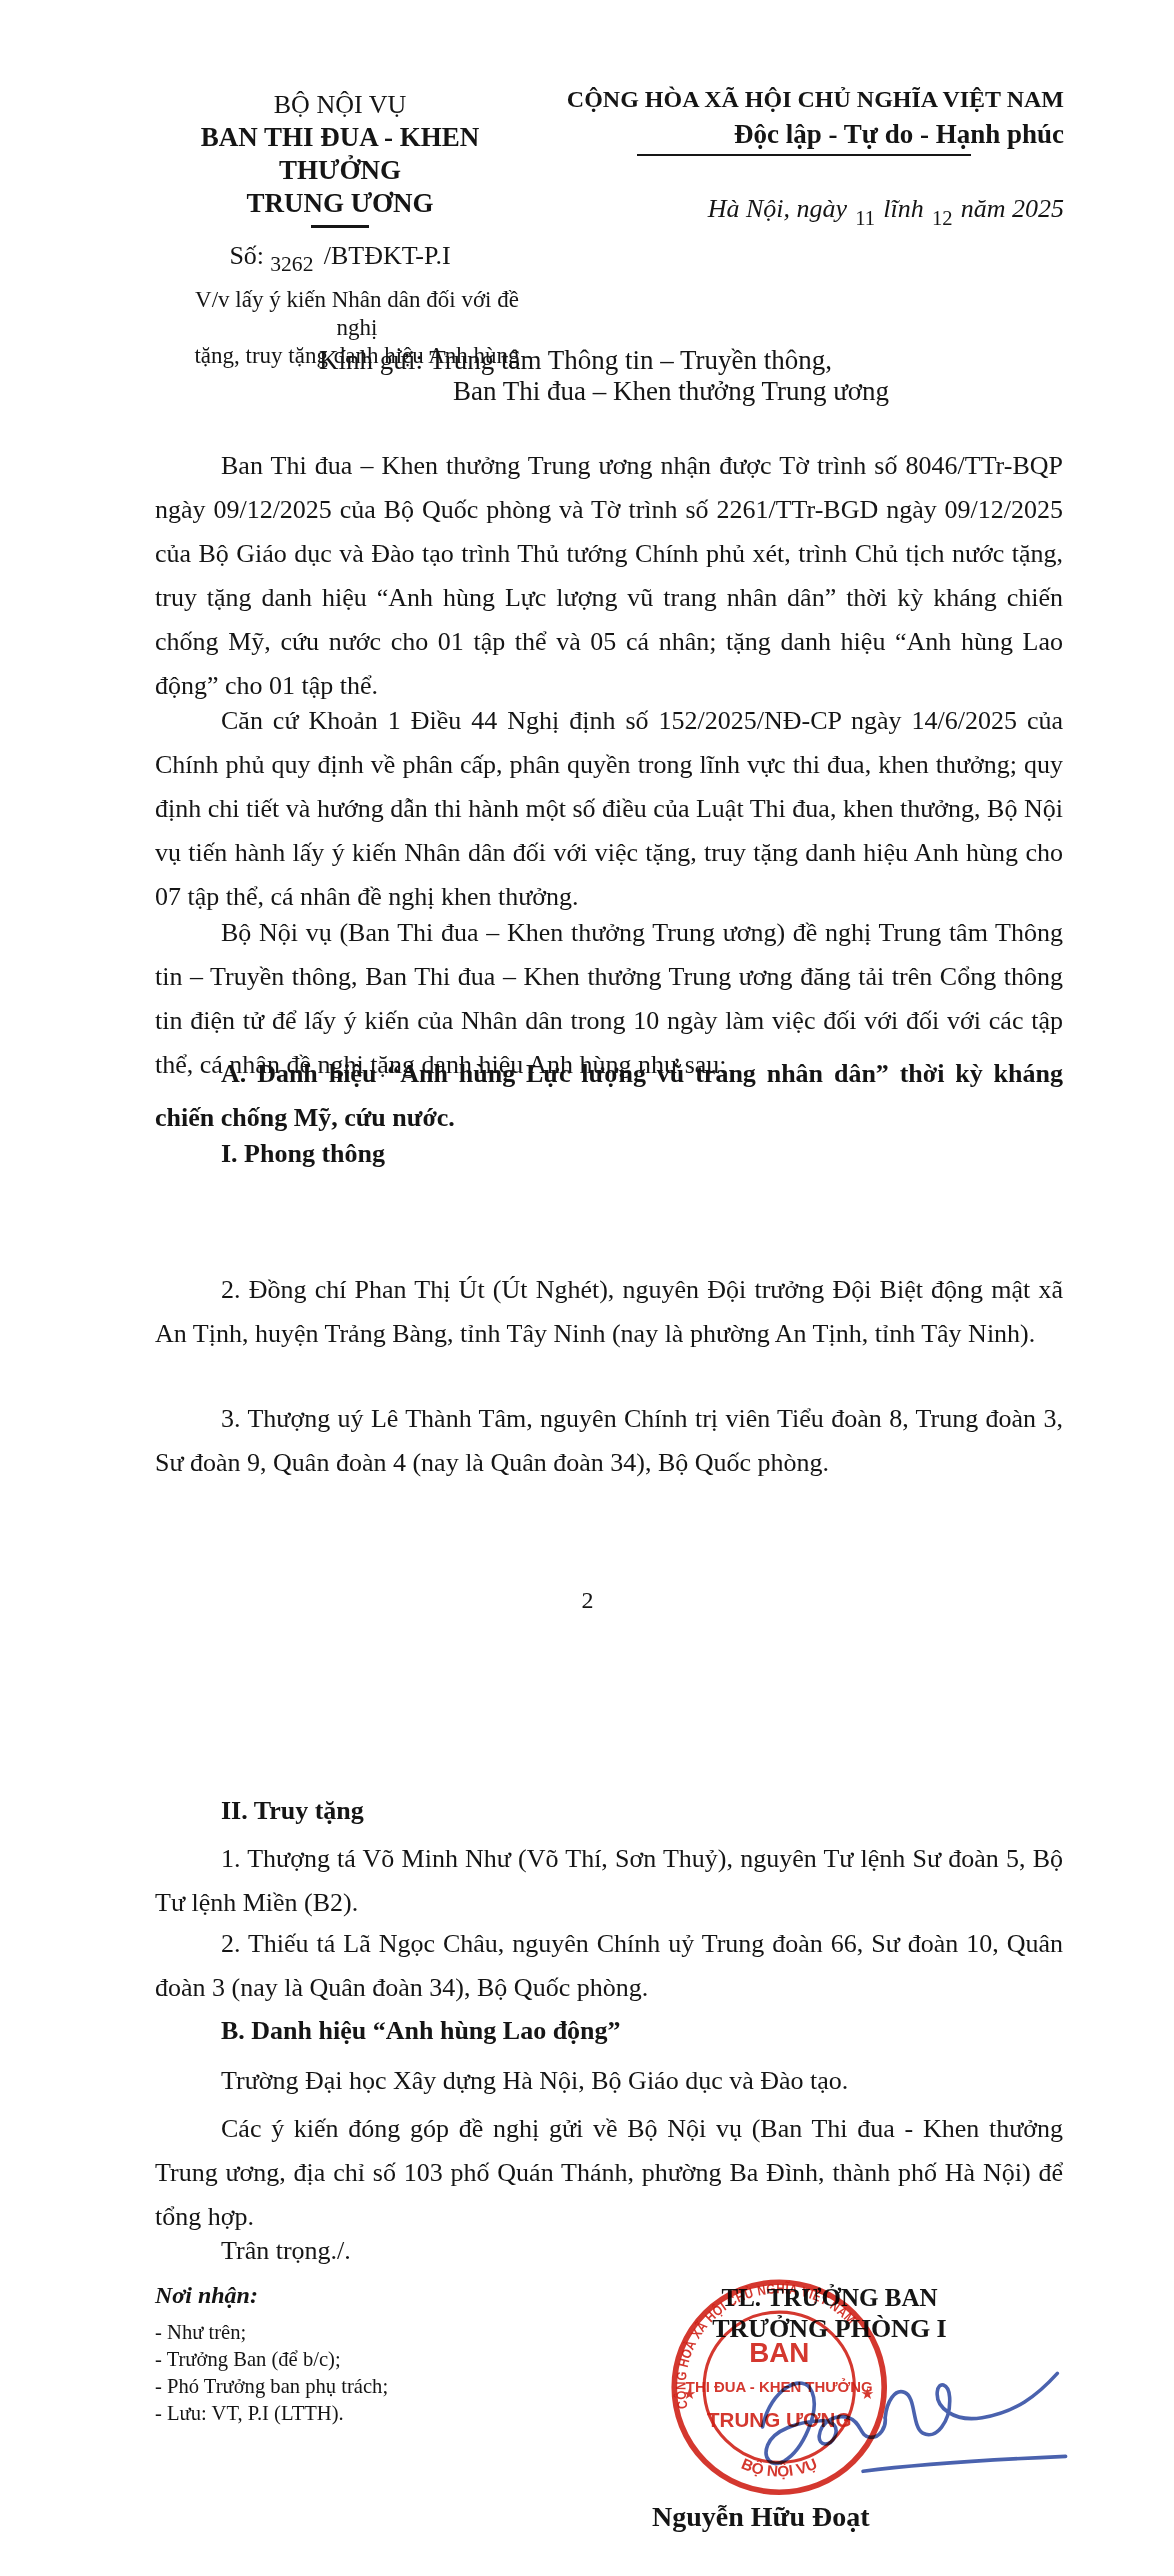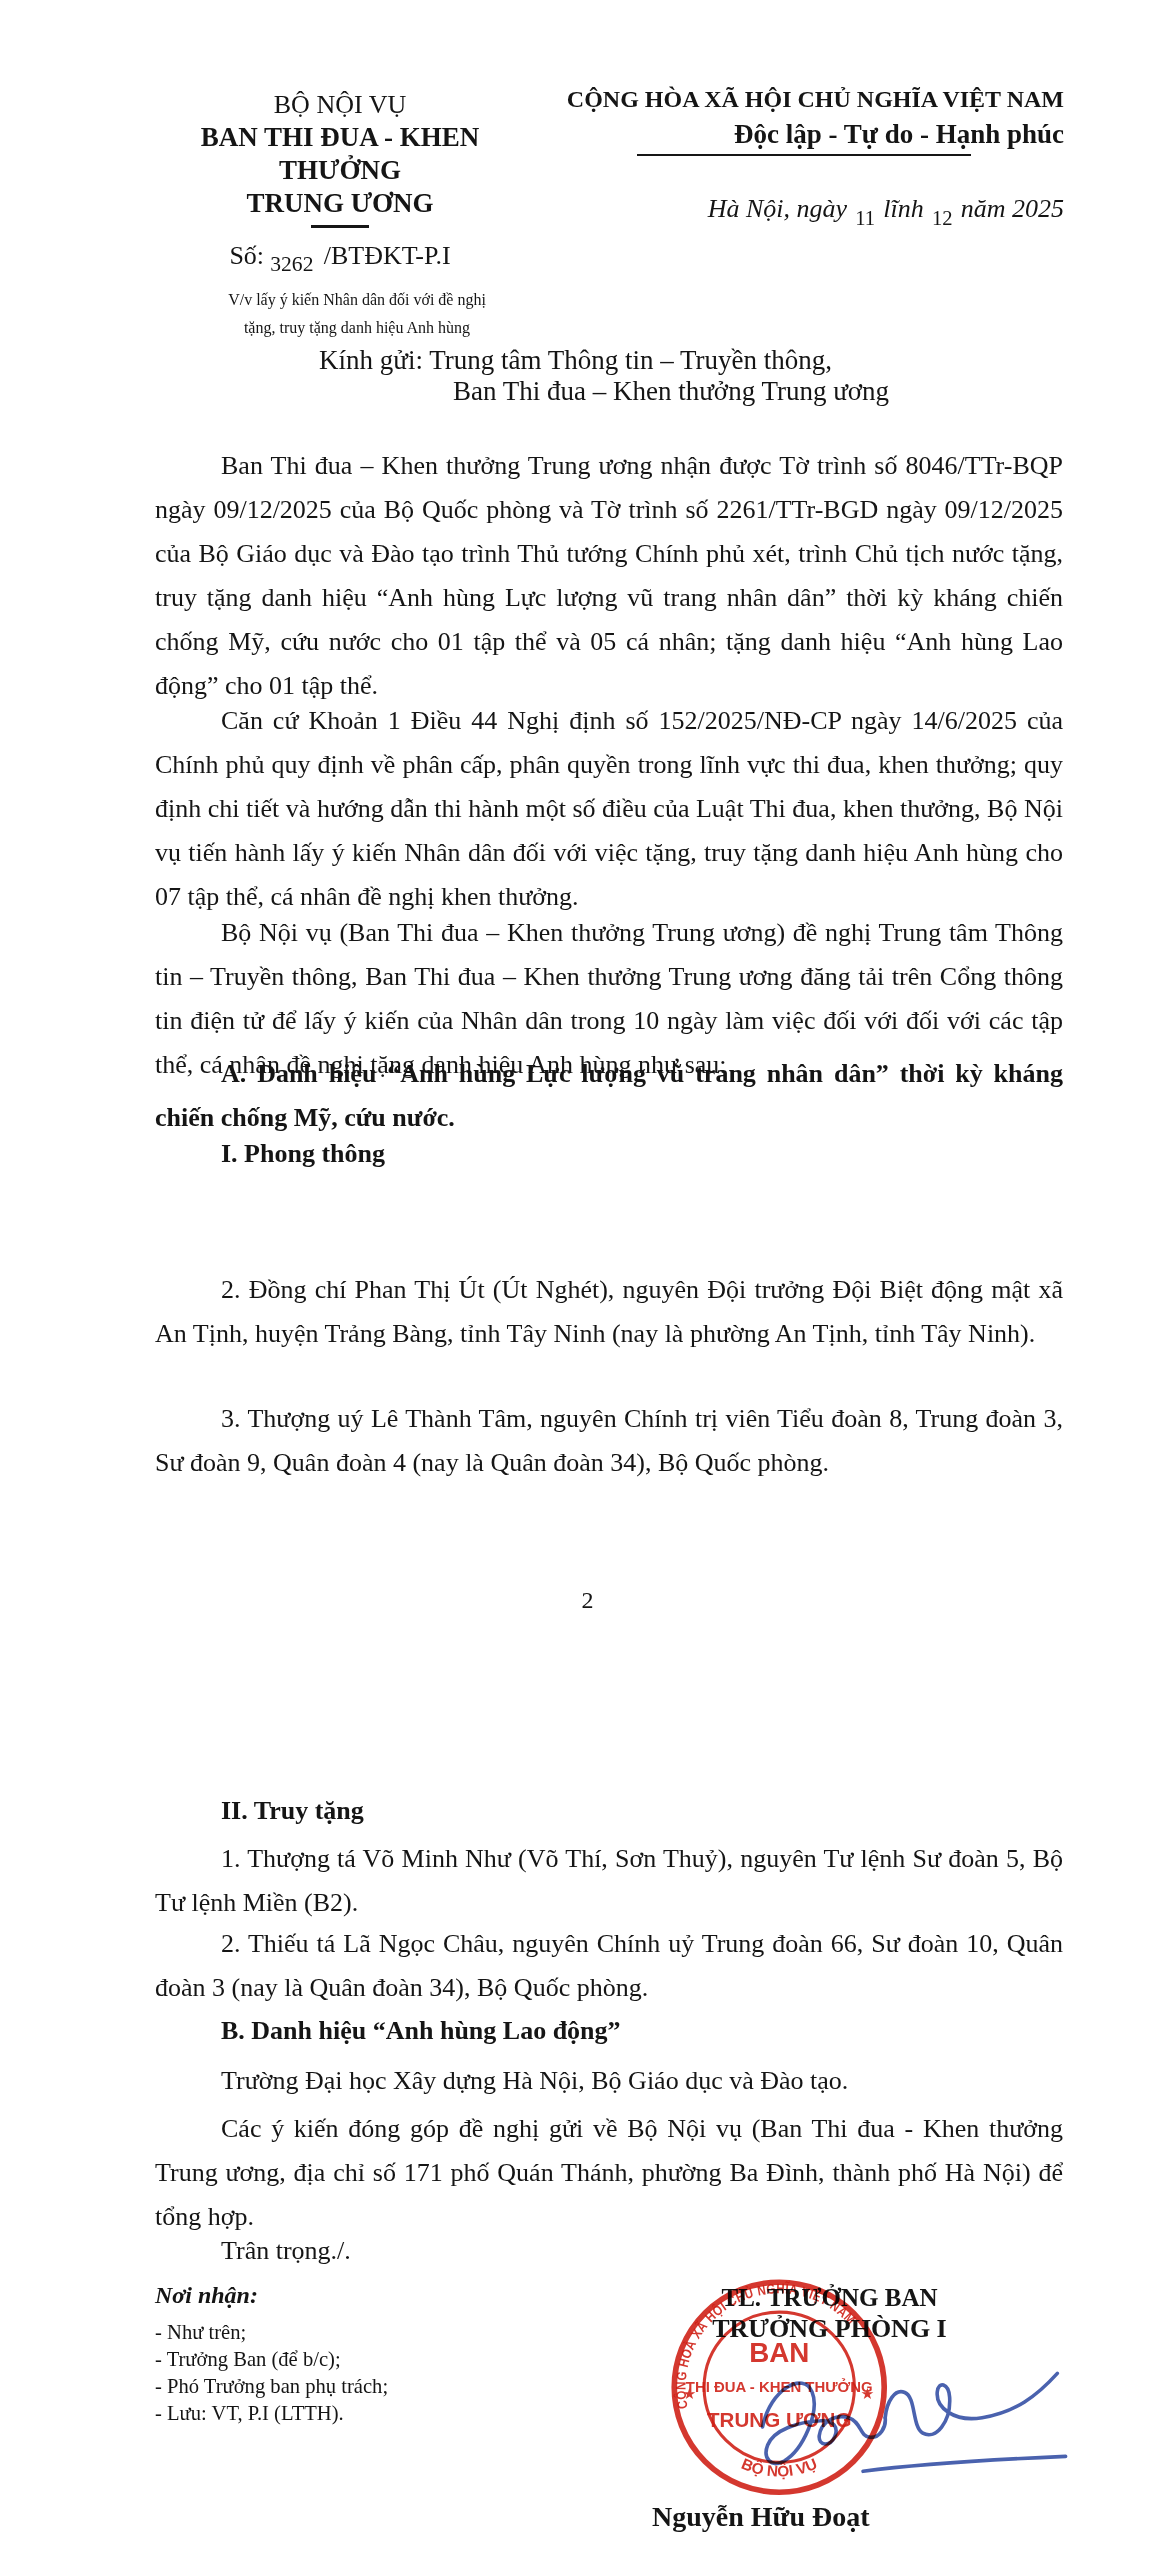--- a/index.html
+++ b/index.html
@@ -9,21 +9,21 @@
     overflow:hidden;
   }
   .abs{position:absolute;}
   
   .hl{left:147px;top:89px;width:386px;text-align:center;}
   .hl-ministry{font-size:26px;line-height:32px;font-weight:normal;}
   .hl-agency{font-weight:bold;font-size:27px;line-height:33px;}
   .hl-rule{width:58px;height:2.6px;background:#161616;margin:5.2px auto 0;}
   .hl-number{margin-top:12.4px;font-size:26px;line-height:31px;}
   .hl-number .filled{font-size:21.6px;display:inline-block;transform:translateY(6.7px);margin:0 10.3px 0 6.2px;}
-  .hl-subject{margin-top:12.4px;font-size:16px;line-height:28px;margin-left:34px;}
+  .hl-subject{margin-top:12.4px;font-size:23px;line-height:28px;margin-left:34px;}
   
   .hr{left:544px;top:85px;width:520px;text-align:right;}
   .hr-country{font-weight:bold;font-size:24px;line-height:29px;}
   .hr-motto{font-weight:bold;font-size:27px;line-height:32px;margin-top:4.1px;}
   .hr-rule{width:334px;height:2.1px;background:#161616;margin:4.1px auto 0;}
   .hr-date{margin-top:33px;font-style:italic;font-size:26px;line-height:39px;}
   .hr-date .num{font-style:normal;font-size:20.6px;display:inline-block;transform:translateY(7.7px);margin:0 8.2px;}
   
   .kg1{left:319px;top:344px;font-size:27px;line-height:32px;}
   .kg2{left:453px;top:375px;font-size:27px;line-height:32px;}
@@ -86,21 +86,21 @@
   <div class="abs para" style="top:1397px">3. Thượng uý Lê Thành Tâm, nguyên Chính trị viên Tiểu đoàn 8, Trung đoàn 3, Sư đoàn 9, Quân đoàn 4 (nay là Quân đoàn 34), Bộ Quốc phòng.</div>
 
   <div class="abs pageno">2</div>
 
   <div class="abs para bold" style="top:1789px">II. Truy tặng</div>
   <div class="abs para" style="top:1837px">1. Thượng tá Võ Minh Như (Võ Thí, Sơn Thuỷ), nguyên Tư lệnh Sư đoàn 5, Bộ Tư lệnh Miền (B2).</div>
   <div class="abs para" style="top:1922px">2. Thiếu tá Lã Ngọc Châu, nguyên Chính uỷ Trung đoàn 66, Sư đoàn 10, Quân đoàn 3 (nay là Quân đoàn 34), Bộ Quốc phòng.</div>
 
   <div class="abs para bold" style="top:2009px">B. Danh hiệu “Anh hùng Lao động”</div>
   <div class="abs para" style="top:2059px">Trường Đại học Xây dựng Hà Nội, Bộ Giáo dục và Đào tạo.</div>
-  <div class="abs para" style="top:2107px">Các ý kiến đóng góp đề nghị gửi về Bộ Nội vụ (Ban Thi đua - Khen thưởng Trung ương, địa chỉ số 171 phố Quán Thánh, phường Ba Đình, thành phố Hà Nội) để tổng hợp.</div>
+  <div class="abs para" style="top:2107px">Các ý kiến đóng góp đề nghị gửi về Bộ Nội vụ (Ban Thi đua - Khen thưởng Trung ương, địa chỉ số 103 phố Quán Thánh, phường Ba Đình, thành phố Hà Nội) để tổng hợp.</div>
   <div class="abs para" style="top:2229px">Trân trọng./.</div>
 
   <div class="abs nn-label">Nơi nhận:</div>
   <div class="abs nn-list">
     <div>- Như trên;</div>
     <div>- Trưởng Ban (để b/c);</div>
     <div>- Phó Trưởng ban phụ trách;</div>
     <div>- Lưu: VT, P.I (LTTH).</div>
   </div>
 

